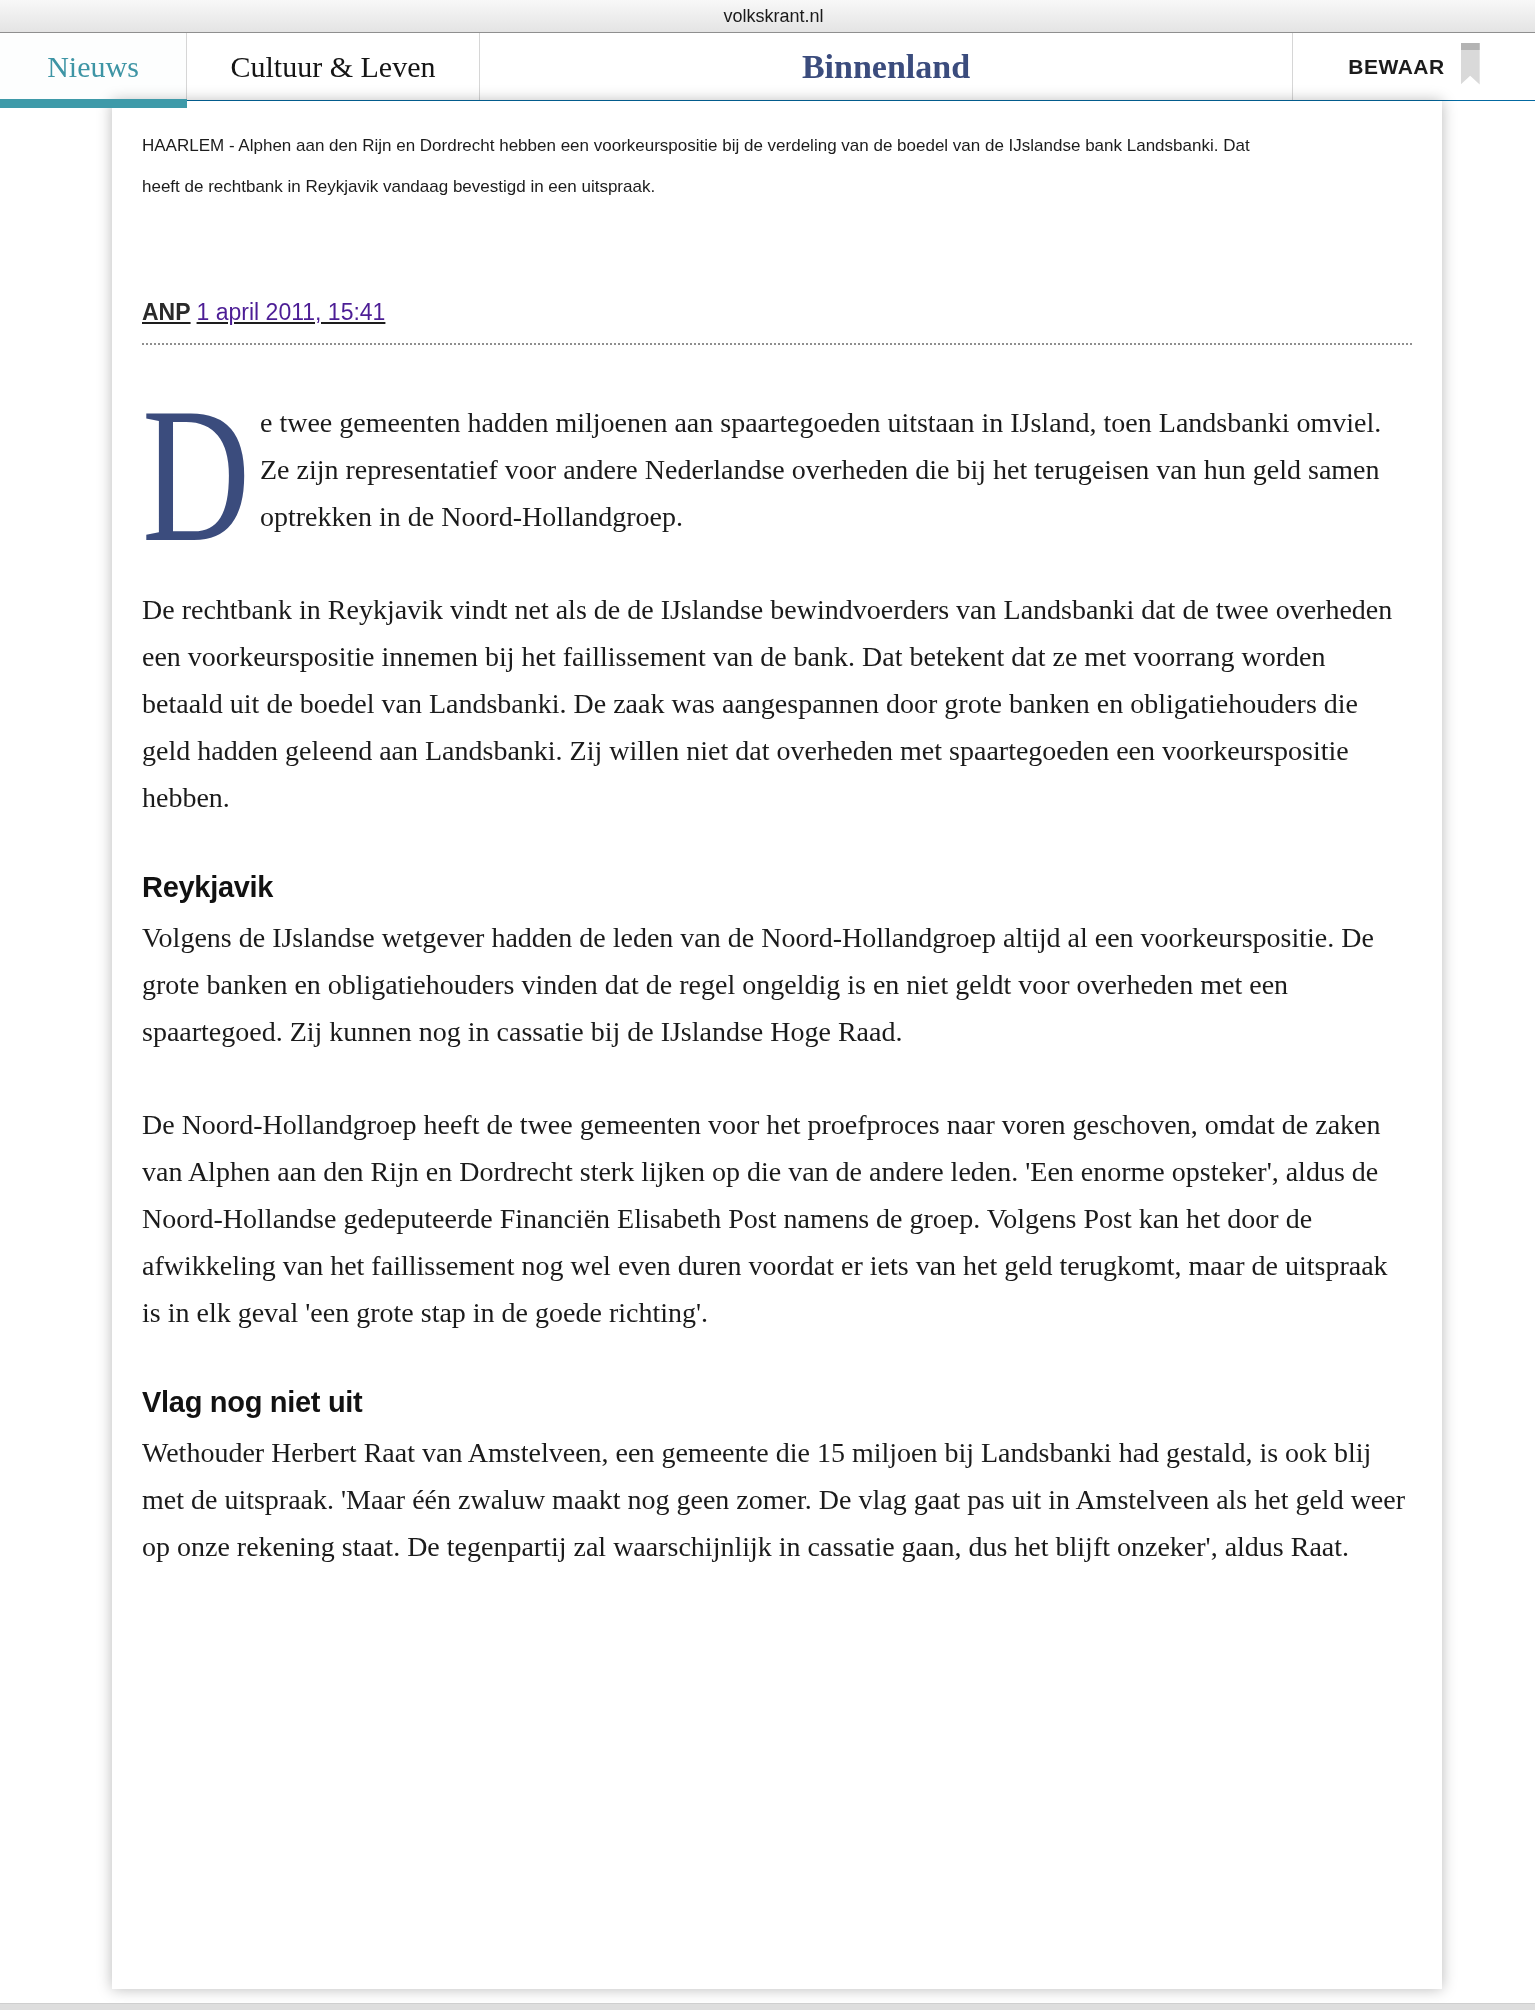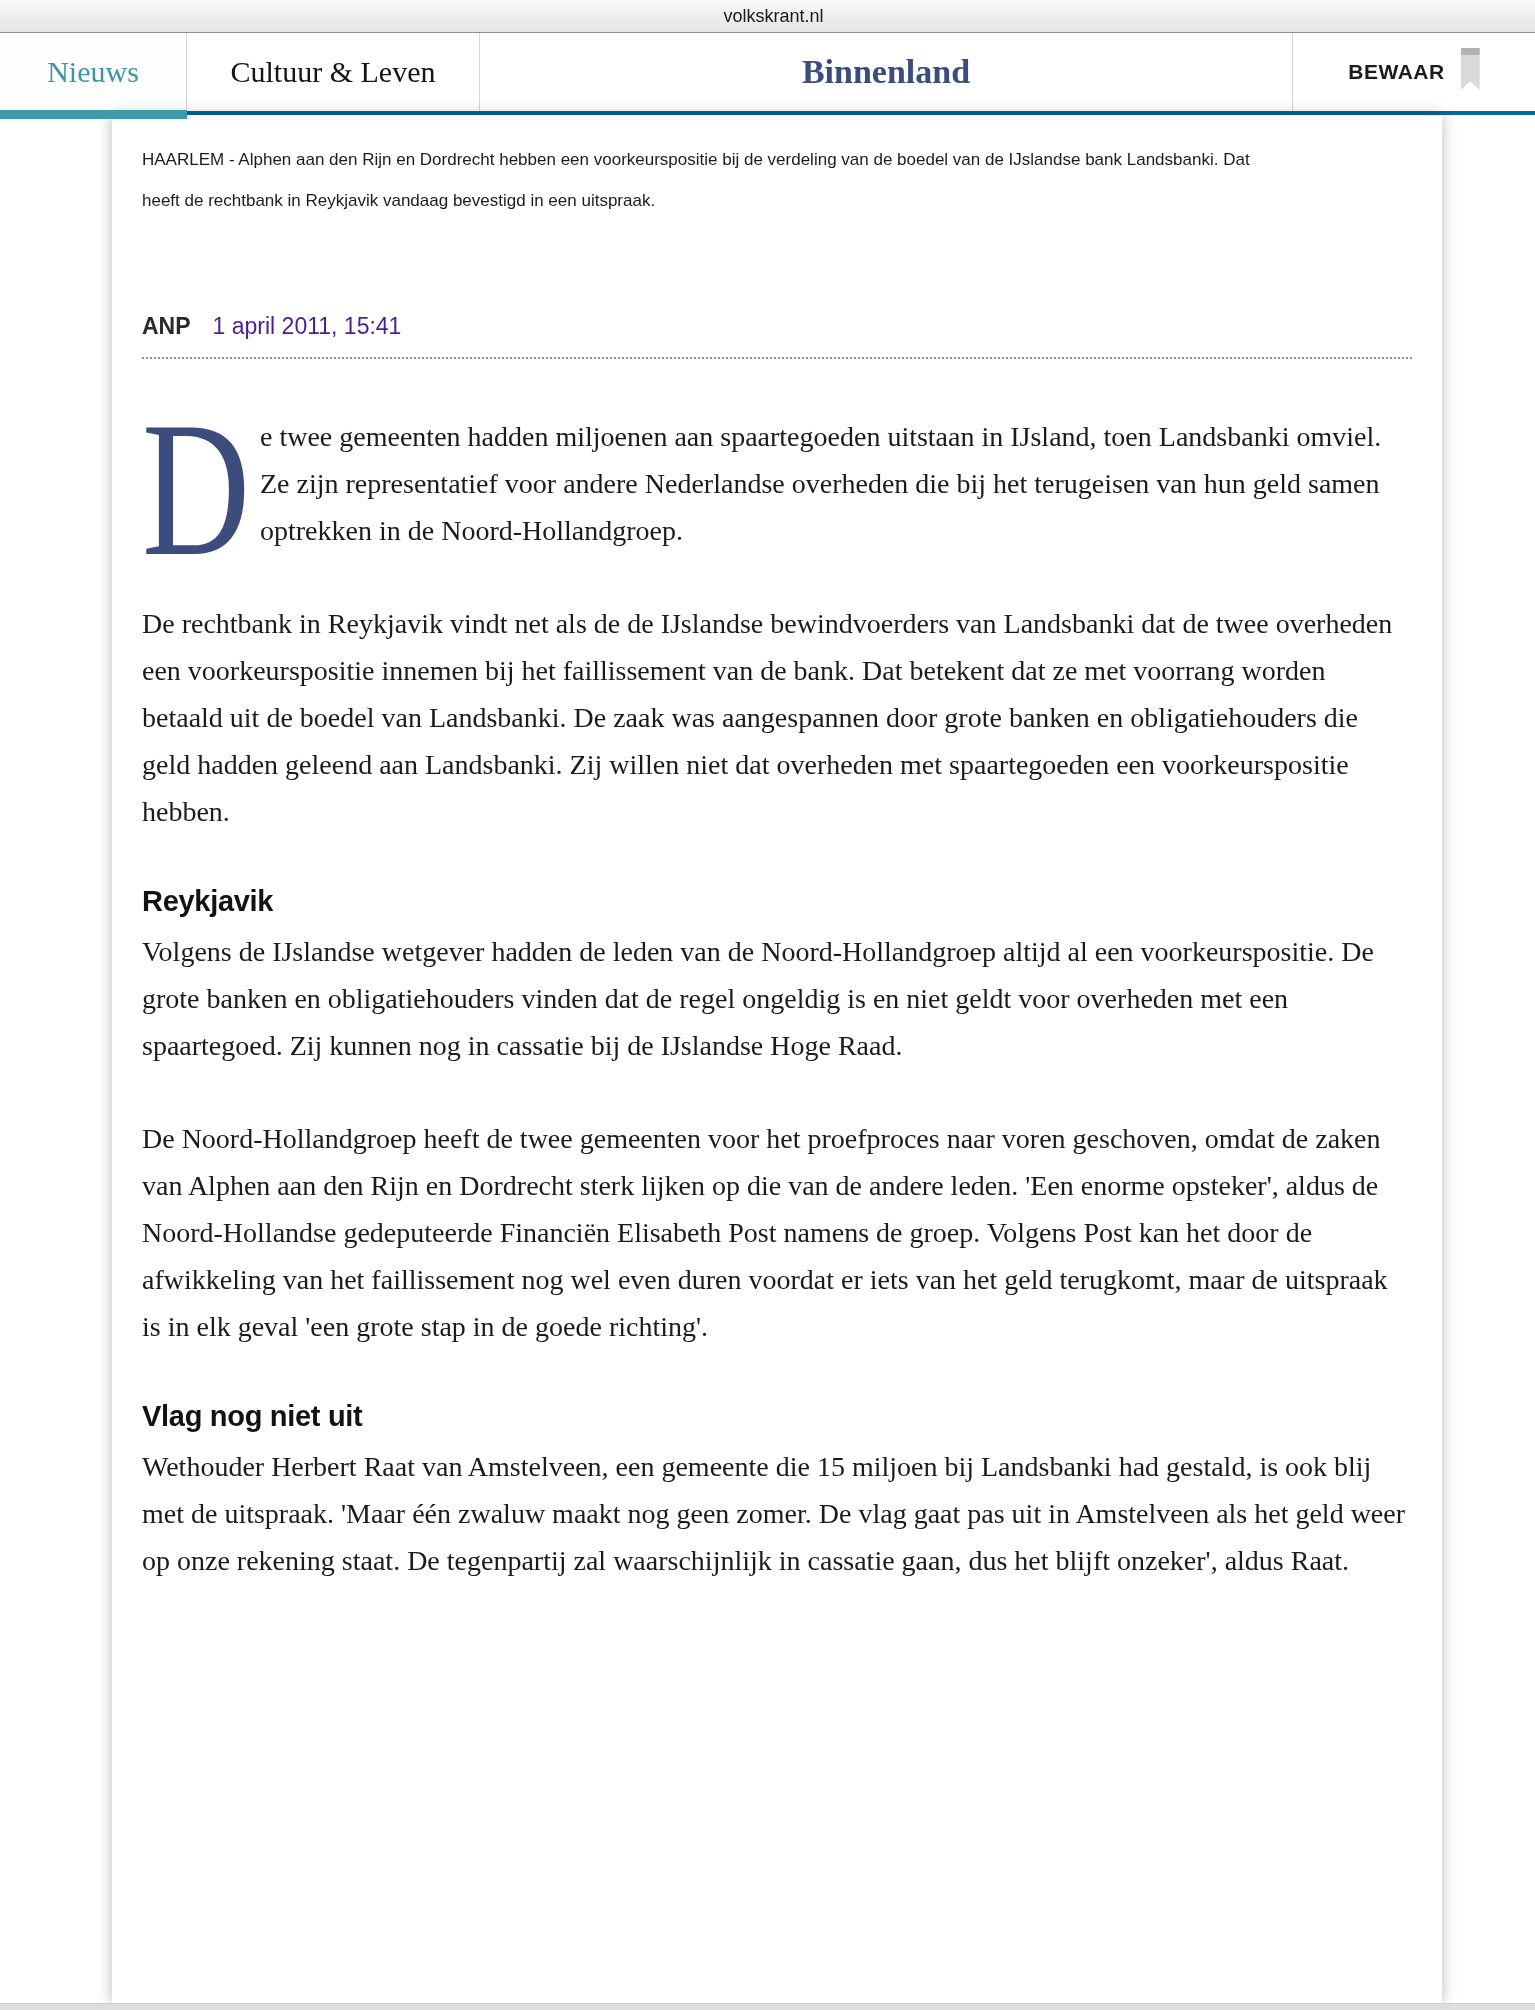--- a/index.html
+++ b/index.html
@@ -13,22 +13,22 @@
     border-bottom: 1px solid #8f8f8f;
     display: flex; align-items: center; justify-content: center; padding-left: 12px;
   }
   .topbar .url {
     font-size: 18px; color: #1a1a1a; letter-spacing: 0px;
     font-family: "Liberation Sans", sans-serif;
   }
 
   
   .nav {
-    position: relative; height: 82px; width: 100%;
-    background: #ffffff; border-bottom: 4px solid #0369a1;
+    position: relative; height: 68px; width: 100%;
+    background: #ffffff; border-bottom: 1px solid #0369a1;
     display: flex; align-items: stretch;
   }
   .nav .tab {
     display: flex; align-items: center; justify-content: center;
     font-family: "Liberation Serif", serif;
     font-size: 30px; cursor: pointer;
   }
   .tab-nieuws { width: 187px; color: #3e95a5; border-right: 1px solid #d6d6d6; background: #fdfefe; }
   .tab-cultuur { width: 293px; color: #151515; border-right: 1px solid #d6d6d6; }
   .nav .section-title {
@@ -63,21 +63,21 @@
     position: relative; margin-left: 112px; width: 1330px;
     min-height: 1888px; background: #ffffff;
     box-shadow: 0 0 14px rgba(0,0,0,0.28);
     padding: 12px 30px 60px 30px;
   }
   .lead {
     font-family: "Liberation Sans", sans-serif;
     font-size: 17px; line-height: 41px; color: #1c1c1c;
     max-width: 1120px; margin-top: 12px;
   }
-  .byline { margin-top: 92px; display: flex; align-items: baseline; gap: 22px; }
+  .byline { margin-top: 92px; display: flex; align-items: baseline; gap: 6px; text-decoration: underline; }
   .byline .agency { font-size: 23px; font-weight: bold; color: #2a2a2a; }
   .byline .datetime { font-size: 23px; color: #4c1d95; }
   .divider {
     border: none; border-top: 2px dotted #8f8f8f;
     margin-top: 17px; height: 0;
   }
 
   .body-copy { font-family: "Liberation Serif", serif; font-size: 28px; line-height: 47px; color: #1b1b1b; }
   p.body-copy { margin-bottom: 46px; }
   .first-para { margin-top: 54px; }

